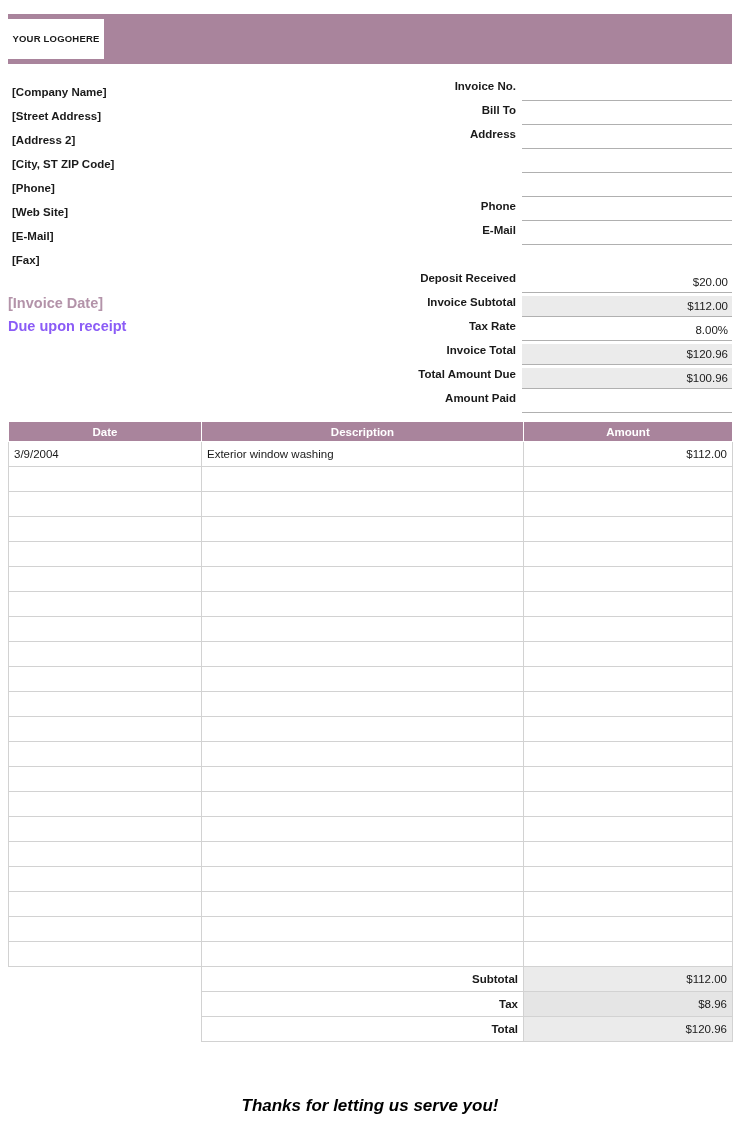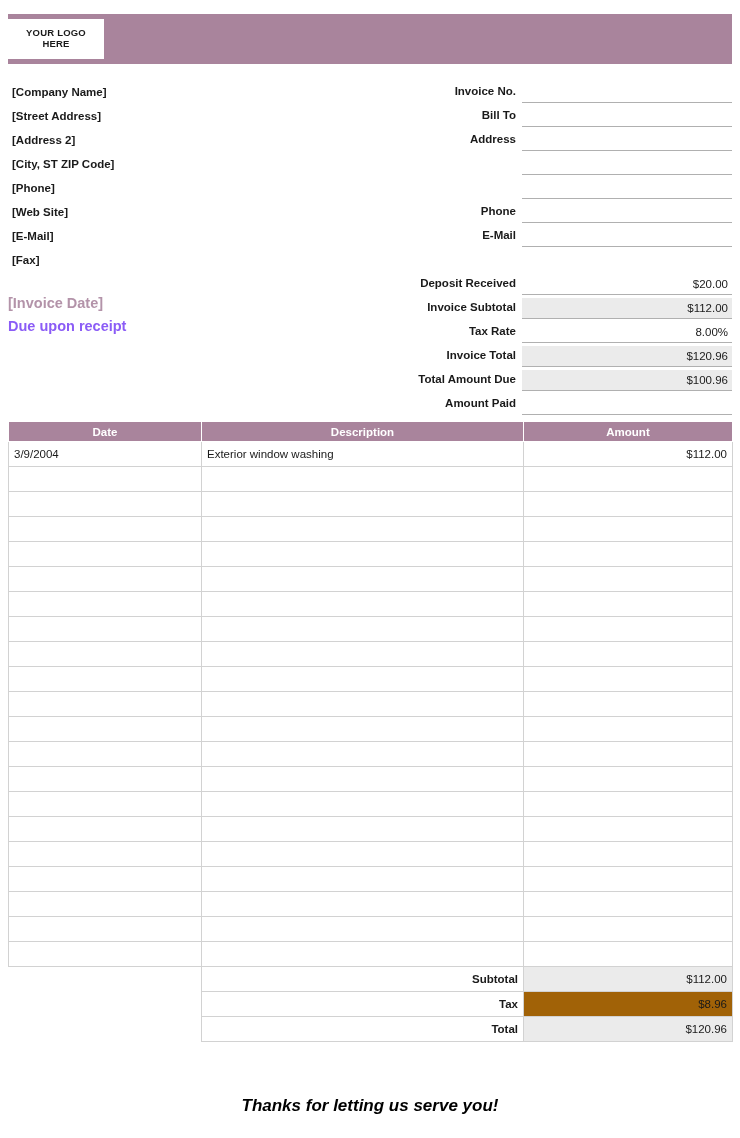--- a/index.html
+++ b/index.html
@@ -34,21 +34,21 @@
     letter-spacing: 0px;
     white-space: nowrap;
   }
   .logo-box {
     width: 96px;
     height: 40px;
     margin-right: 6px;
     background: #ffffff;
     border: 1px solid #ffffff;
     display: flex;
-    flex-direction: column;
+    flex-direction: row;
     align-items: center;
     justify-content: center;
     line-height: 1.15;
   }
   .logo-box span {
     font-size: 9.5px;
     font-weight: bold;
     color: #1a1a1a;
     letter-spacing: .2px;
   }
@@ -89,21 +89,21 @@
   }
 
   
   .fields {
     position: absolute;
     left: 330px; top: 80px;
     width: 402px;
   }
   .frow {
     display: flex;
-    align-items: center;
+    align-items: flex-start;
     height: 24px;
   }
   .flabel {
     width: 192px;
     text-align: right;
     font-size: 11.5px;
     font-weight: bold;
     color: #1a1a1a;
     padding-right: 6px;
     padding-bottom: 3px;
@@ -157,21 +157,21 @@
 
   .totals-label {
     text-align: right;
     font-weight: bold;
     border-left: 1px solid #d2d2d2;
   }
   .totals-value {
     text-align: right;
     background: #ebebeb;
   }
-  .totals-value.plain { background: #a16207; }
+  .totals-value.plain { background: #e5e5e5; }
   .blank-left { border: none !important; }
 
   .footer-note {
     position: absolute;
     left: 0; top: 1096px;
     width: 740px;
     text-align: center;
     font-size: 17px;
     font-weight: bold;
     font-style: italic;

